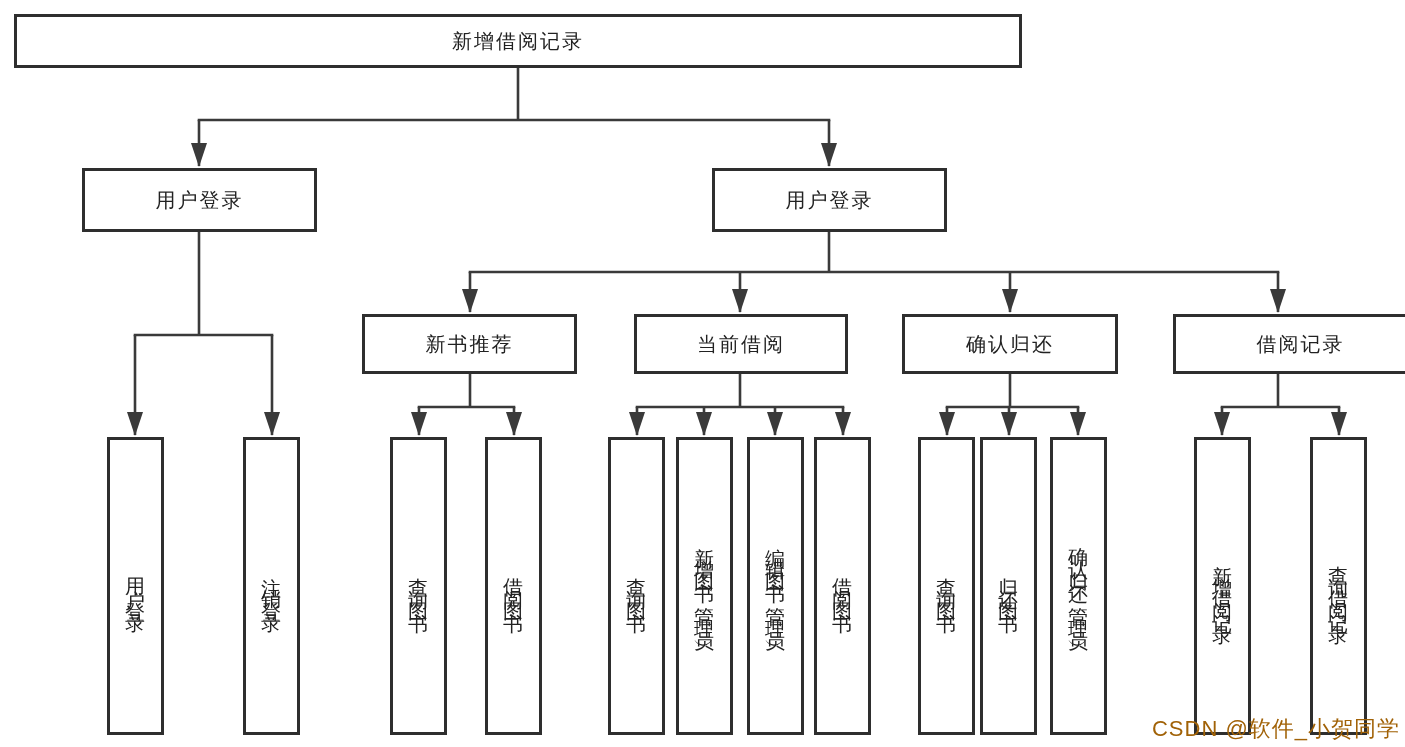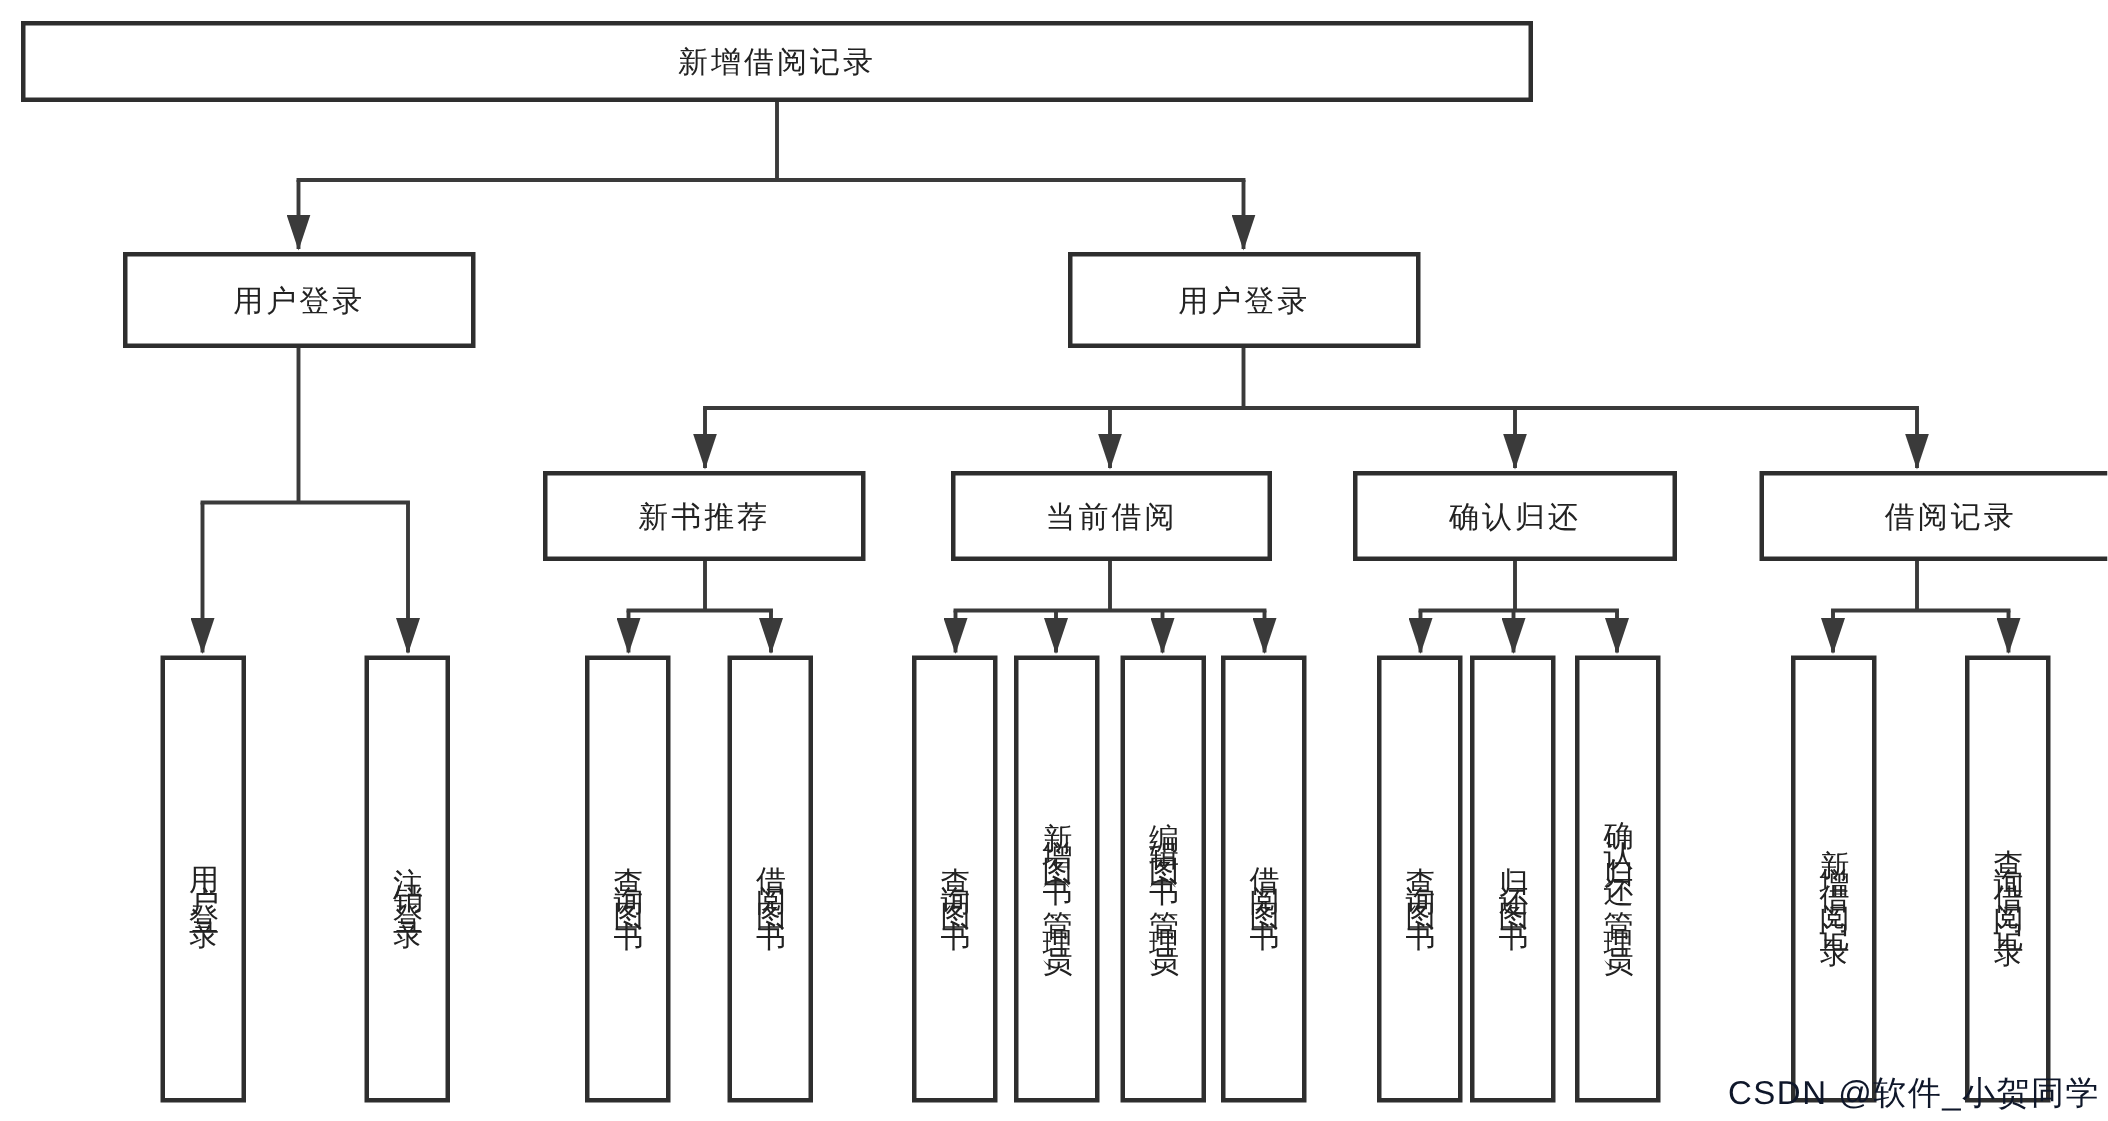--- a/index.html
+++ b/index.html
@@ -33,21 +33,21 @@
     line-height:1;
     color:#222222;
     white-space:nowrap;
   }
   .watermark{
     position:absolute;
     right:5px;
     top:714px;
     z-index:10;
     font-size:22px;
-    color:#0f172a;
+    color:#a16207;
     letter-spacing:1px;
     white-space:nowrap;
   }
 </style>
 </head>
 <body>
 
 <div id="canvas">
 
   <svg id="connectors" width="1405" height="747" viewBox="0 0 1405 747">

